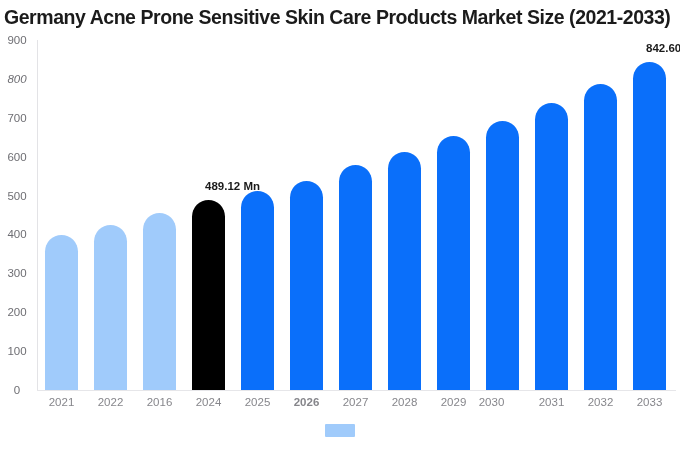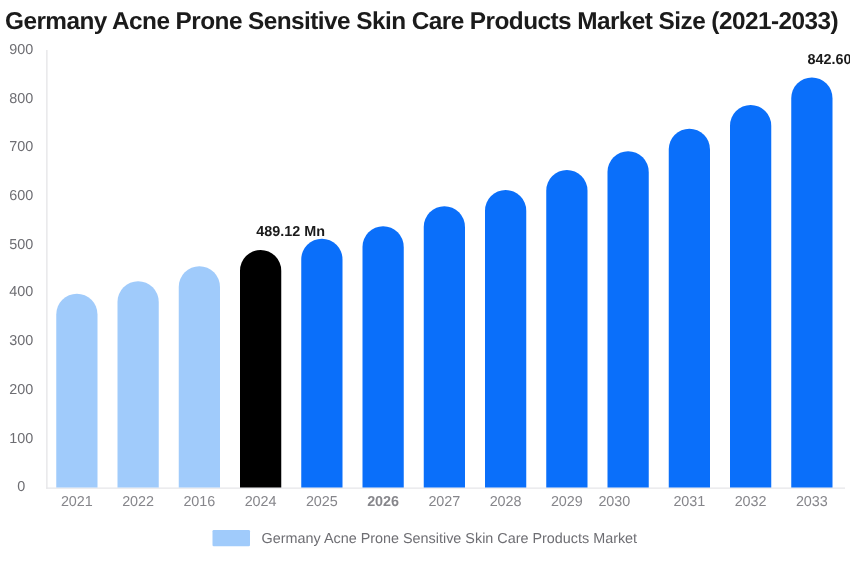--- a/index.html
+++ b/index.html
@@ -122,21 +122,21 @@
 
   <div id="y-ticks">
       <div class="ytick" style="top: 390px;">0</div>
       <div class="ytick" style="top: 351.111px;">100</div>
       <div class="ytick" style="top: 312.222px;">200</div>
       <div class="ytick" style="top: 273.333px;">300</div>
       <div class="ytick" style="top: 234.444px;">400</div>
       <div class="ytick" style="top: 195.556px;">500</div>
       <div class="ytick" style="top: 156.667px;">600</div>
       <div class="ytick" style="top: 117.778px;">700</div>
-      <div class="ytick" style="top: 78.8889px;">800</div>
+      <div class="ytick" style="top: 78.8889px; font-style: italic;">800</div>
       <div class="ytick" style="top: 40px;">900</div>
     </div>
 
   <div id="bars">
       <div class="bar" style="left: 8px; height: 155.361px; background: rgb(160, 203, 251);"></div>
       <div class="bar" style="left: 57px; height: 165.278px; background: rgb(160, 203, 251);"></div>
       <div class="bar" style="left: 106px; height: 176.944px; background: rgb(160, 203, 251);"></div>
       <div class="bar" style="left: 155px; height: 190.213px; background: rgb(0, 0, 0);"></div>
       <div class="value-label" style="left: 171.5px; transform: translateX(-50%); bottom: 198.213px;">489.12 Mn</div>
       <div class="bar" style="left: 204px; height: 199.5px; background: rgb(10, 111, 250);"></div>
@@ -162,16 +162,15 @@
       <div class="xtick" style="left: 343px;">2028</div>
       <div class="xtick" style="left: 392px;">2029</div>
       <div class="xtick" style="left: 430px;">2030</div>
       <div class="xtick" style="left: 490px;">2031</div>
       <div class="xtick" style="left: 539px;">2032</div>
       <div class="xtick" style="left: 588px;">2033</div>
     </div>
 
   <div id="legend">
     <div id="legend-swatch" style="background: rgb(160, 203, 251);"></div>
-    <div id="legend-label">Germany Acne Prone Sensitive Skin Care Products Market</div>
   </div>
 
 </div>
 
 </body></html>

